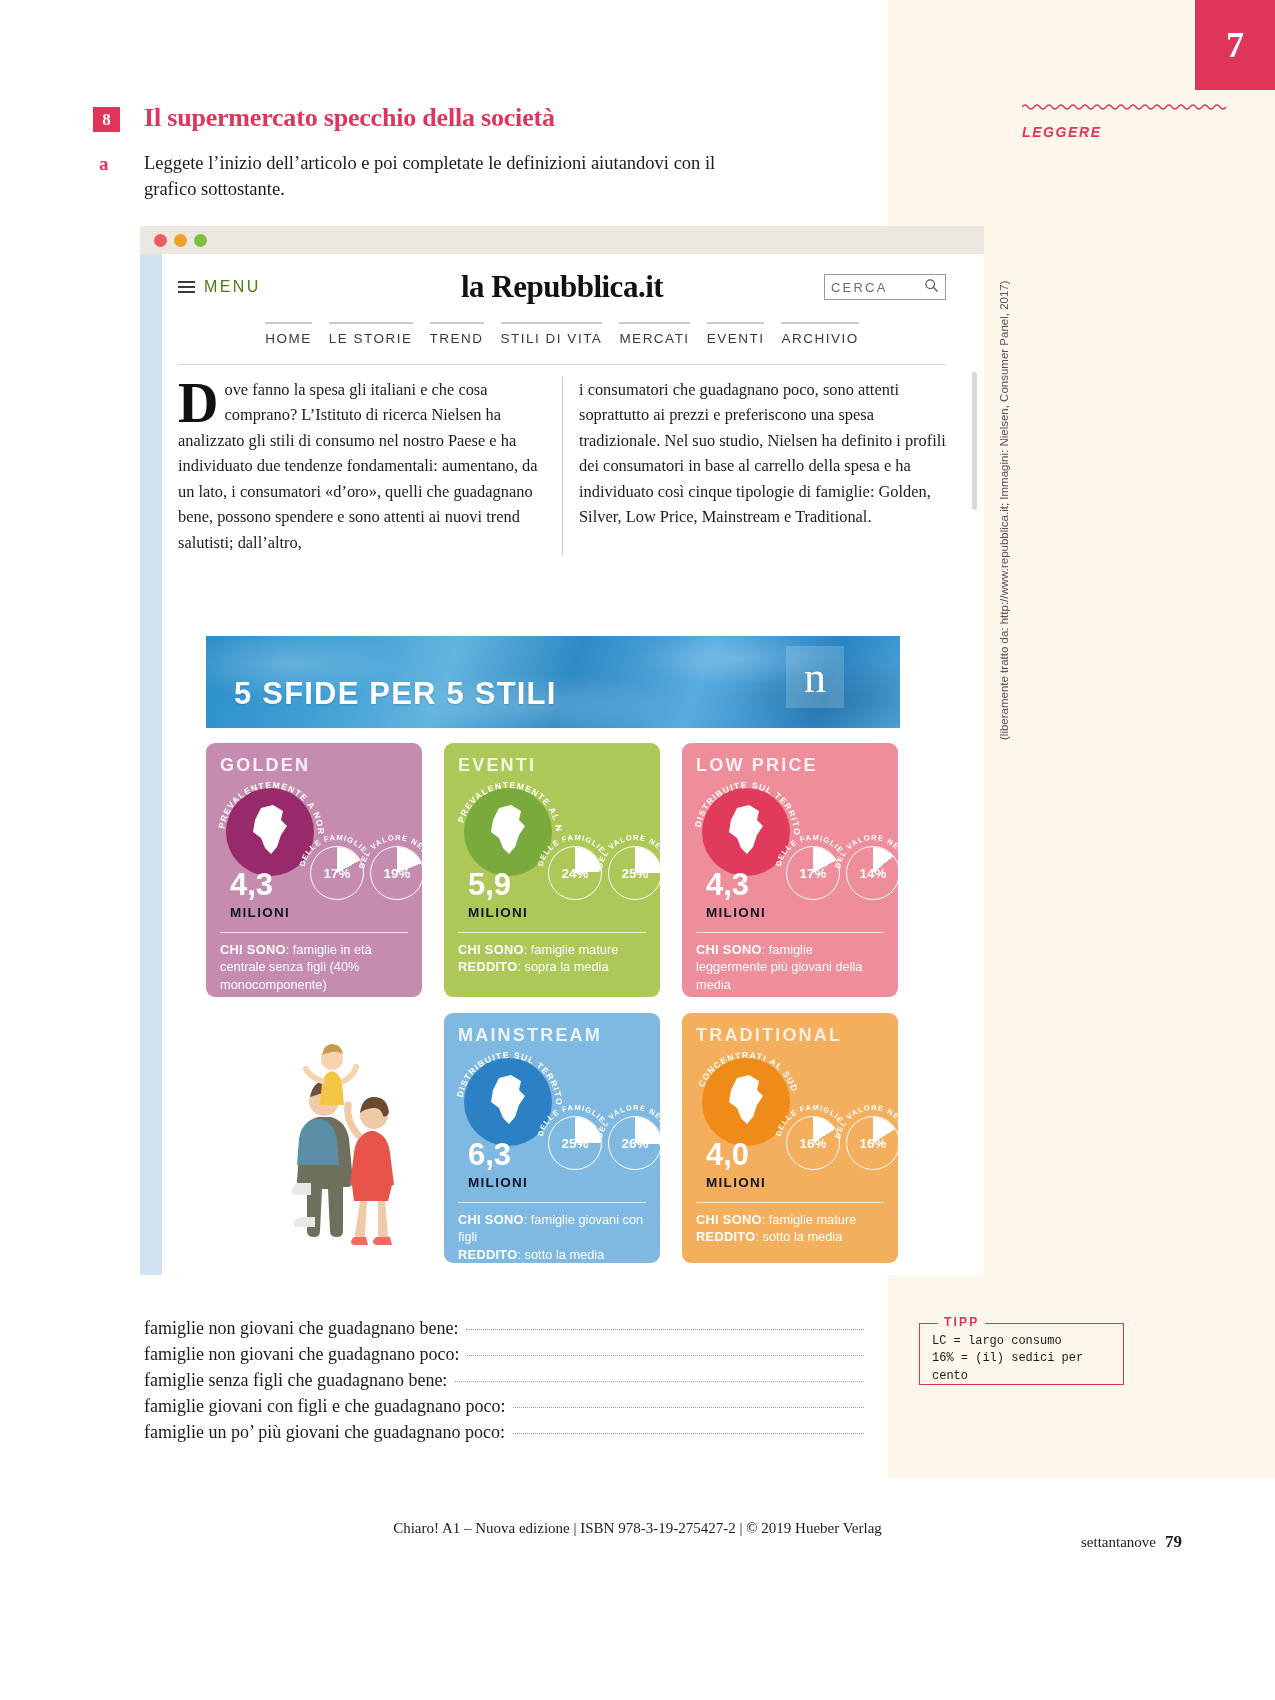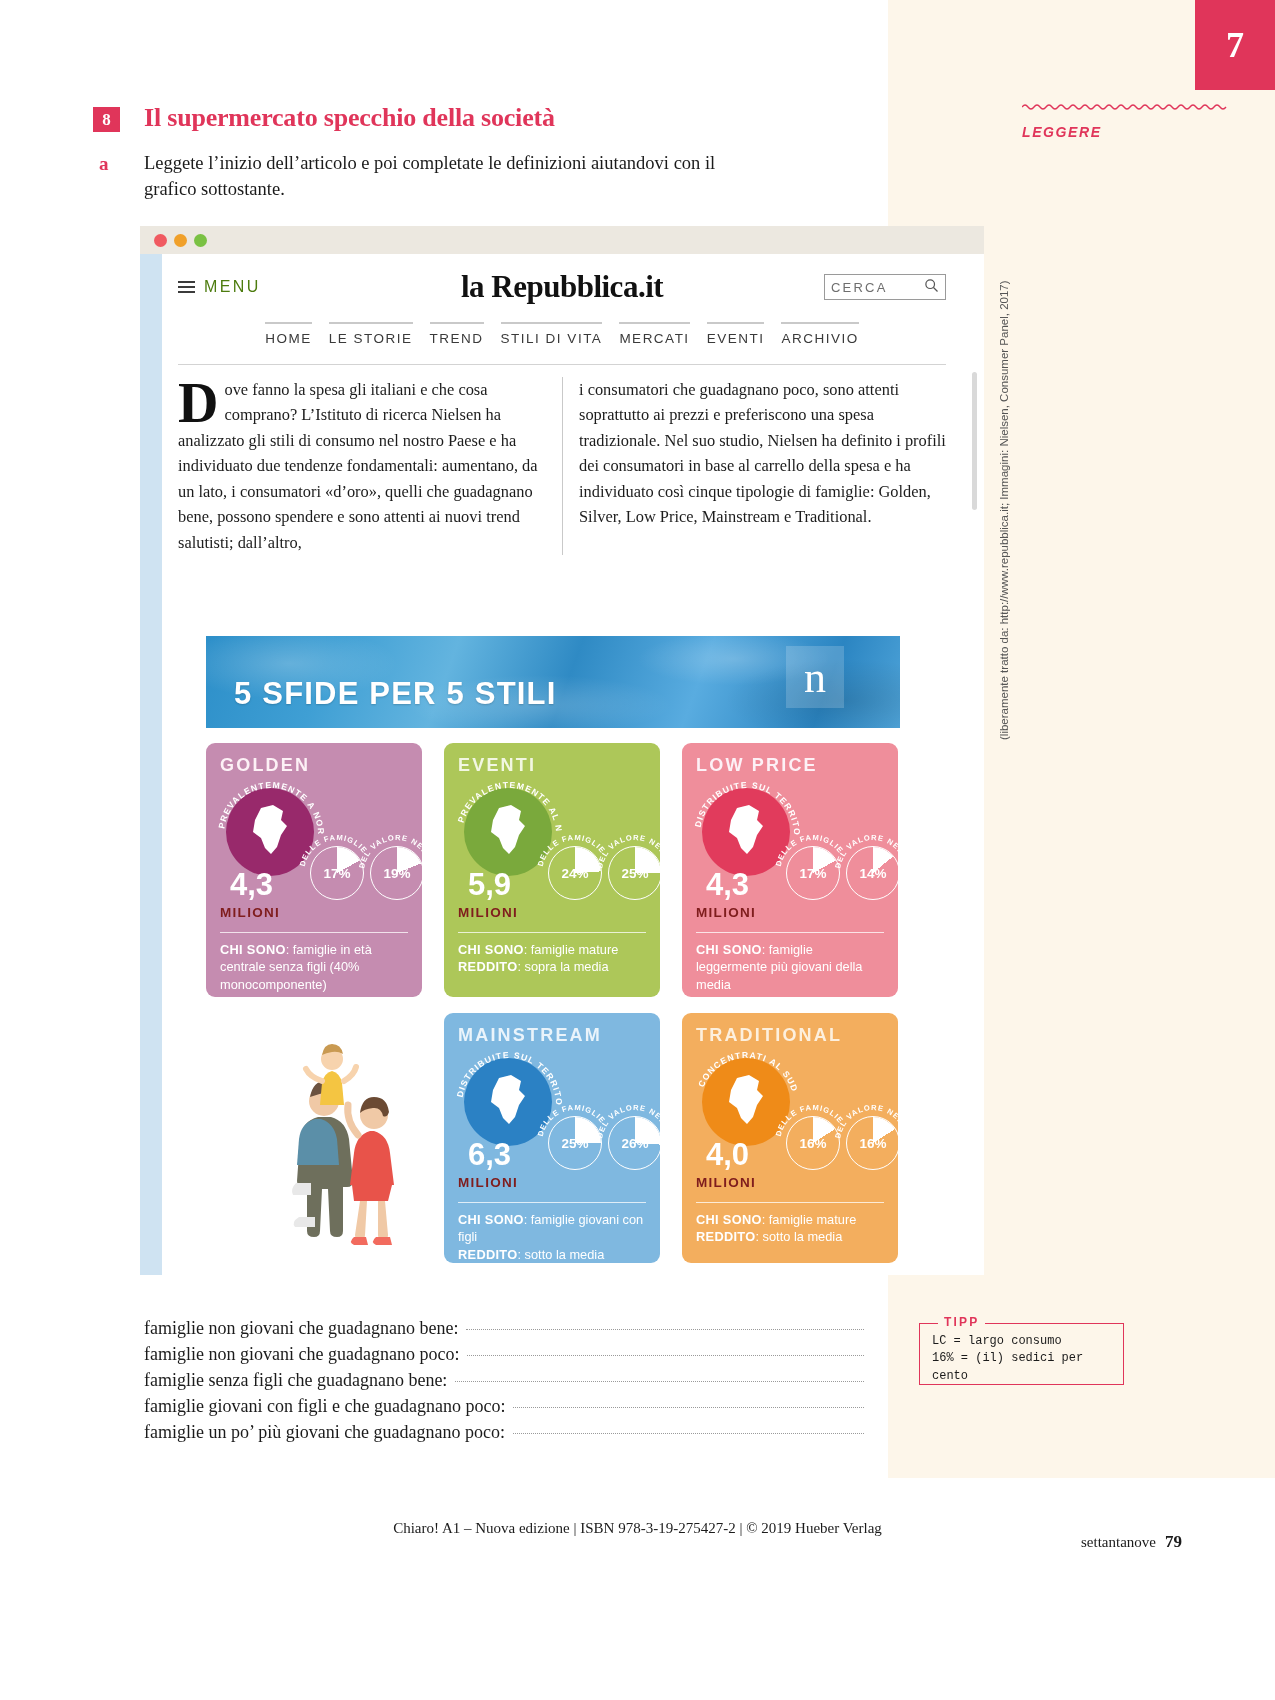--- a/index.html
+++ b/index.html
@@ -209,22 +209,22 @@
     position: absolute; left: -6px; top: -2px; width: 114px; height: 114px;
     pointer-events: none;
   }
   .arc-label text { font-size: 8.6px; font-weight: bold; letter-spacing: 1.2px; fill:#fff; }
 
   .big-num {
     position: absolute; left: 10px; bottom: 2px;
     font-size: 31px; font-weight: bold; color:#fff; line-height:1;
   }
   .big-unit {
-    position: absolute; left: 0; bottom: -18px;
-    font-size: 13.5px; font-weight: bold; letter-spacing: 1.3px; color:#7f1d1d;
+    position: absolute; left: 10px; bottom: -18px;
+    font-size: 13.5px; font-weight: bold; letter-spacing: 1.3px; color:#0f172a;
   }
 
   .pie {
     position: absolute; width: 54px; height: 54px; border-radius: 50%;
     border: 1.6px solid #fff; bottom: 2px;
     display:flex; align-items:center; justify-content:center;
     font-size: 13.5px; font-weight: bold; color:#fff;
   }
   .pie .wedge { position:absolute; inset:0; border-radius:50%; }
   .pie.p1 { left: 90px; }

